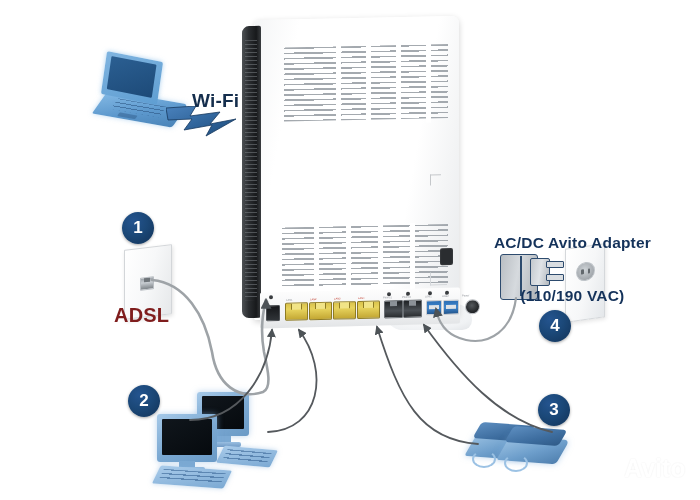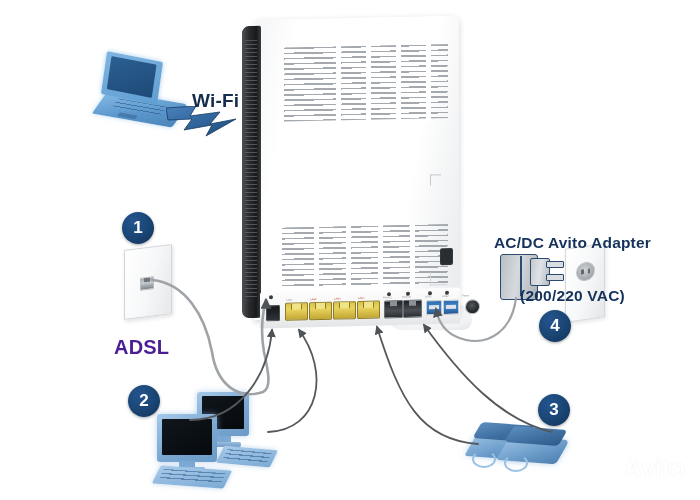--- a/index.html
+++ b/index.html
@@ -26,23 +26,23 @@
     text-align: center;
     line-height: 1.15;
   }
   #wifi-label {
     left: 178px; top: 90px;
     font-size: 19px;
     color: #152e4d;
     margin-left: 14px;
   }
   #adsl-label {
-    left: 114px; top: 336px;
+    left: 114px; top: 304px;
     font-size: 20px;
-    color: #4c1d95;
+    color: #7f1d1d;
   }
   #psu-label {
     left: 470px; top: 198px;
     font-size: 15.5px;
     width: 205px;
     color: #14325a;
   }
 
   
   .badge {
@@ -647,21 +647,21 @@
     <path d="M 516 298 C 512 330 490 345 466 340 C 448 336 440 325 437 313" fill="none" stroke="#9ea3a7" stroke-width="2.2" stroke-linecap="round"></path>
     <path d="M 437 313 L 436 309" fill="none" stroke="#4d5357" stroke-width="2" marker-end="url(#arrow)"></path>
   </svg>
 
   <div class="abs label-text" id="wifi-label">Wi-Fi</div>
 
   <div class="abs label-text" id="adsl-label">ADSL</div>
 
   <div class="abs label-text" id="psu-label">
     <div>AC/DC Avito Adapter</div>
-    <div>(200/220 VAC)</div>
+    <div>(110/190 VAC)</div>
   </div>
 
   <div class="abs badge" id="badge-1">1</div>
   <div class="abs badge" id="badge-2">2</div>
   <div class="abs badge" id="badge-3">3</div>
   <div class="abs badge" id="badge-4">4</div>
 
   <div class="abs" id="watermark">
     <svg width="22" height="22" viewBox="0 0 22 22">
       <circle cx="6" cy="6" r="4.3" fill="#ffffff"></circle>

